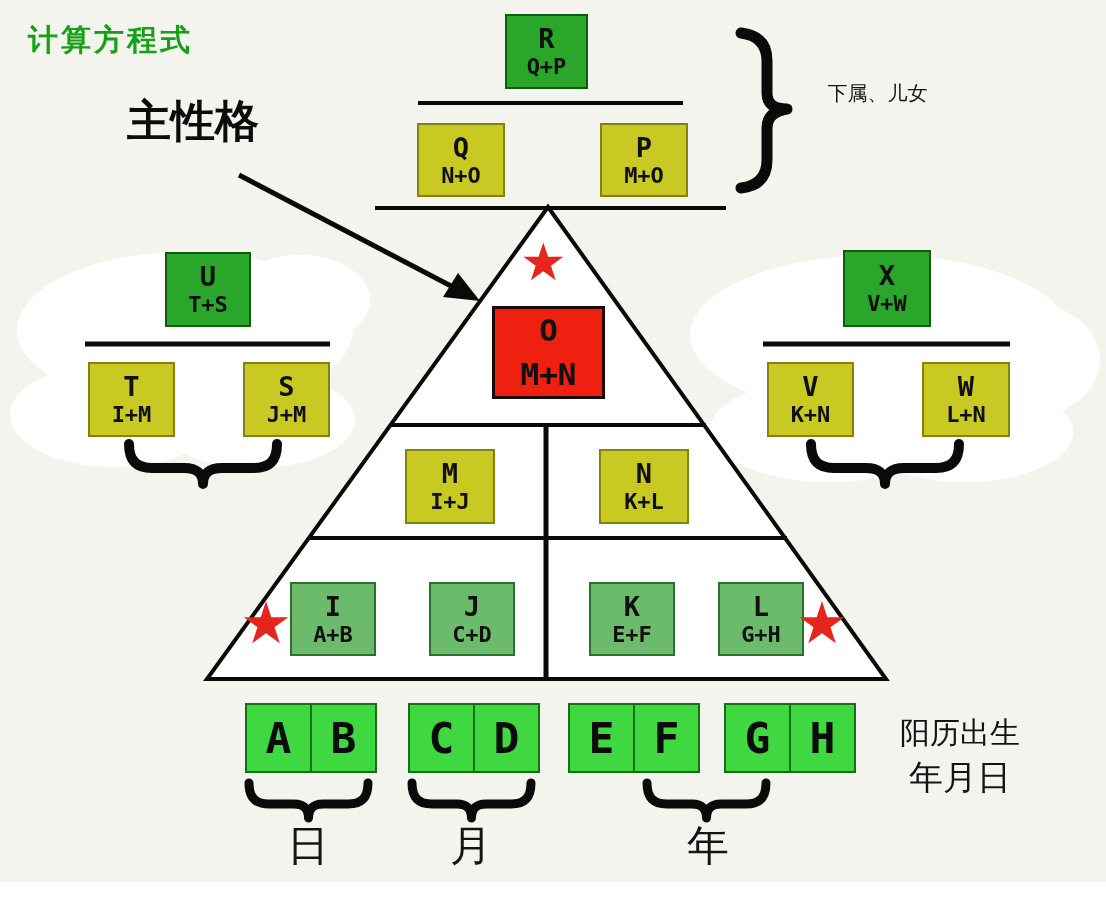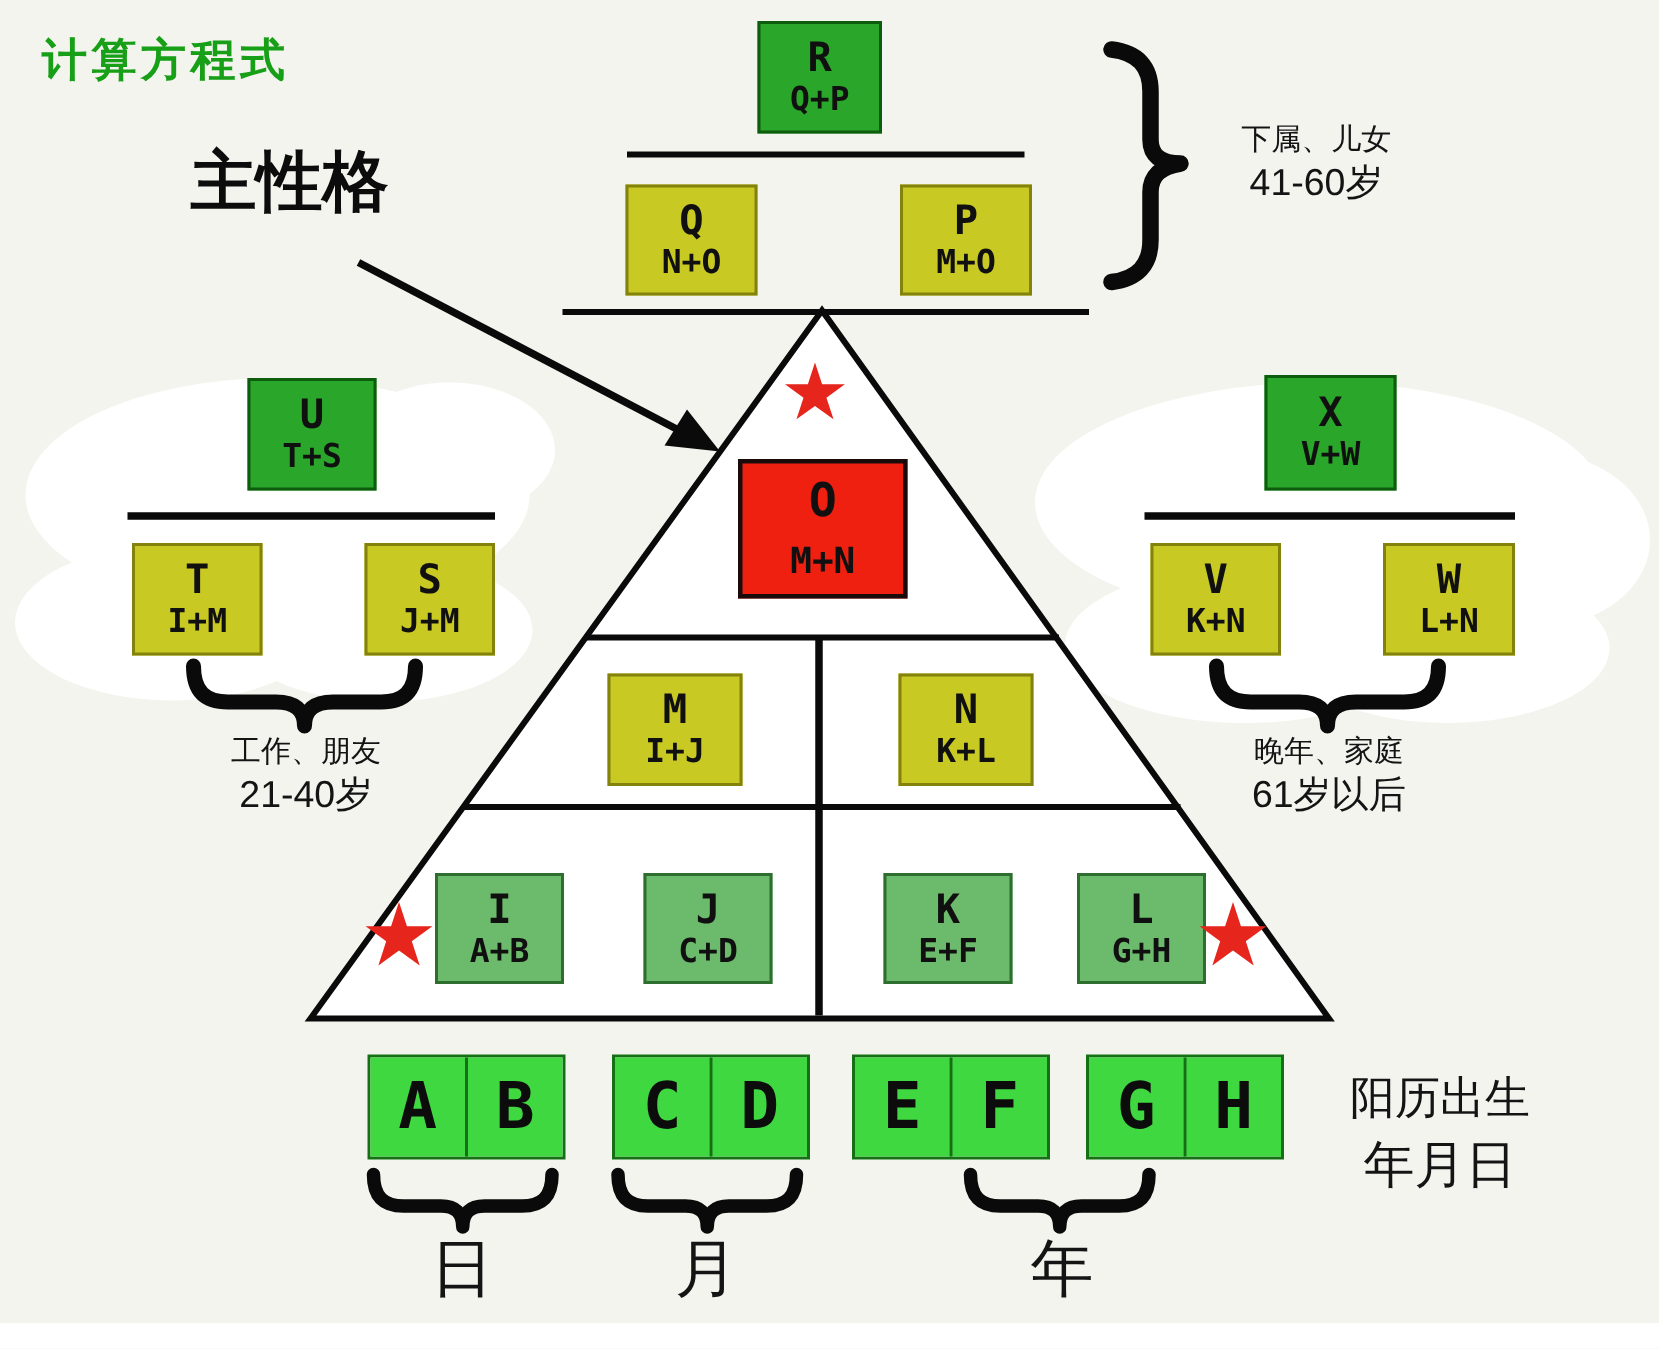--- a/index.html
+++ b/index.html
@@ -17,21 +17,21 @@
     display:flex;flex-direction:column;align-items:center;justify-content:center;
     font-family:"DejaVu Sans Mono",monospace;font-weight:bold;color:#101010;
     text-align:center;line-height:1.15;
   }
   .fbox .bl{font-size:27px;}
   .fbox .bf{font-size:22px;}
   .dark{background:var(--dark-green,#2aa62a);border:2px solid #0e5c0e;}
   .olive{background:var(--olive,#c9c924);border:2px solid #82820c;}
   .redbox{background:var(--red-box,#f02010);border:3px solid #1a0a0a;}
   .redbox .bl{font-size:31px;margin-bottom:8px;}
-  .redbox .bf{font-size:24px;}
+  .redbox .bf{font-size:31px;}
   .mid{background:var(--mid-green,#6cba6b);border:2px solid #2e6e2e;}
   .pair{
     position:absolute;z-index:2;top:703px;display:flex;
     border:2px solid #157015;
   }
   .cell{
     width:63px;height:66px;background:var(--bright-green,#40d840);
     display:flex;align-items:center;justify-content:center;
     font-family:"DejaVu Sans Mono",monospace;font-weight:bold;font-size:43px;color:#0c0c0c;
   }
@@ -189,29 +189,20 @@
     <div class="cell">E</div>
     <div class="cell">F</div>
   </div>
   <div class="pair" style="left:724px;">
     <div class="cell">G</div>
     <div class="cell">H</div>
   </div>
 
   <div class="cap" id="cap-top">
     <div class="c1">下属、儿女</div>
-    <div class="c2">41-60岁</div>
-  </div>
-  <div class="cap" id="cap-left">
-    <div class="c1">工作、朋友</div>
-    <div class="c2">21-40岁</div>
-  </div>
-  <div class="cap" id="cap-right">
-    <div class="c1">晚年、家庭</div>
-    <div class="c2">61岁以后</div>
   </div>
   <div class="cap" id="cap-birth">
     <div class="c1">阳历出生</div>
     <div class="c2">年月日</div>
   </div>
 
   <div class="dlabel" style="left:287px;">日</div>
   <div class="dlabel" style="left:450px;">月</div>
   <div class="dlabel" style="left:687px;">年</div>
 

